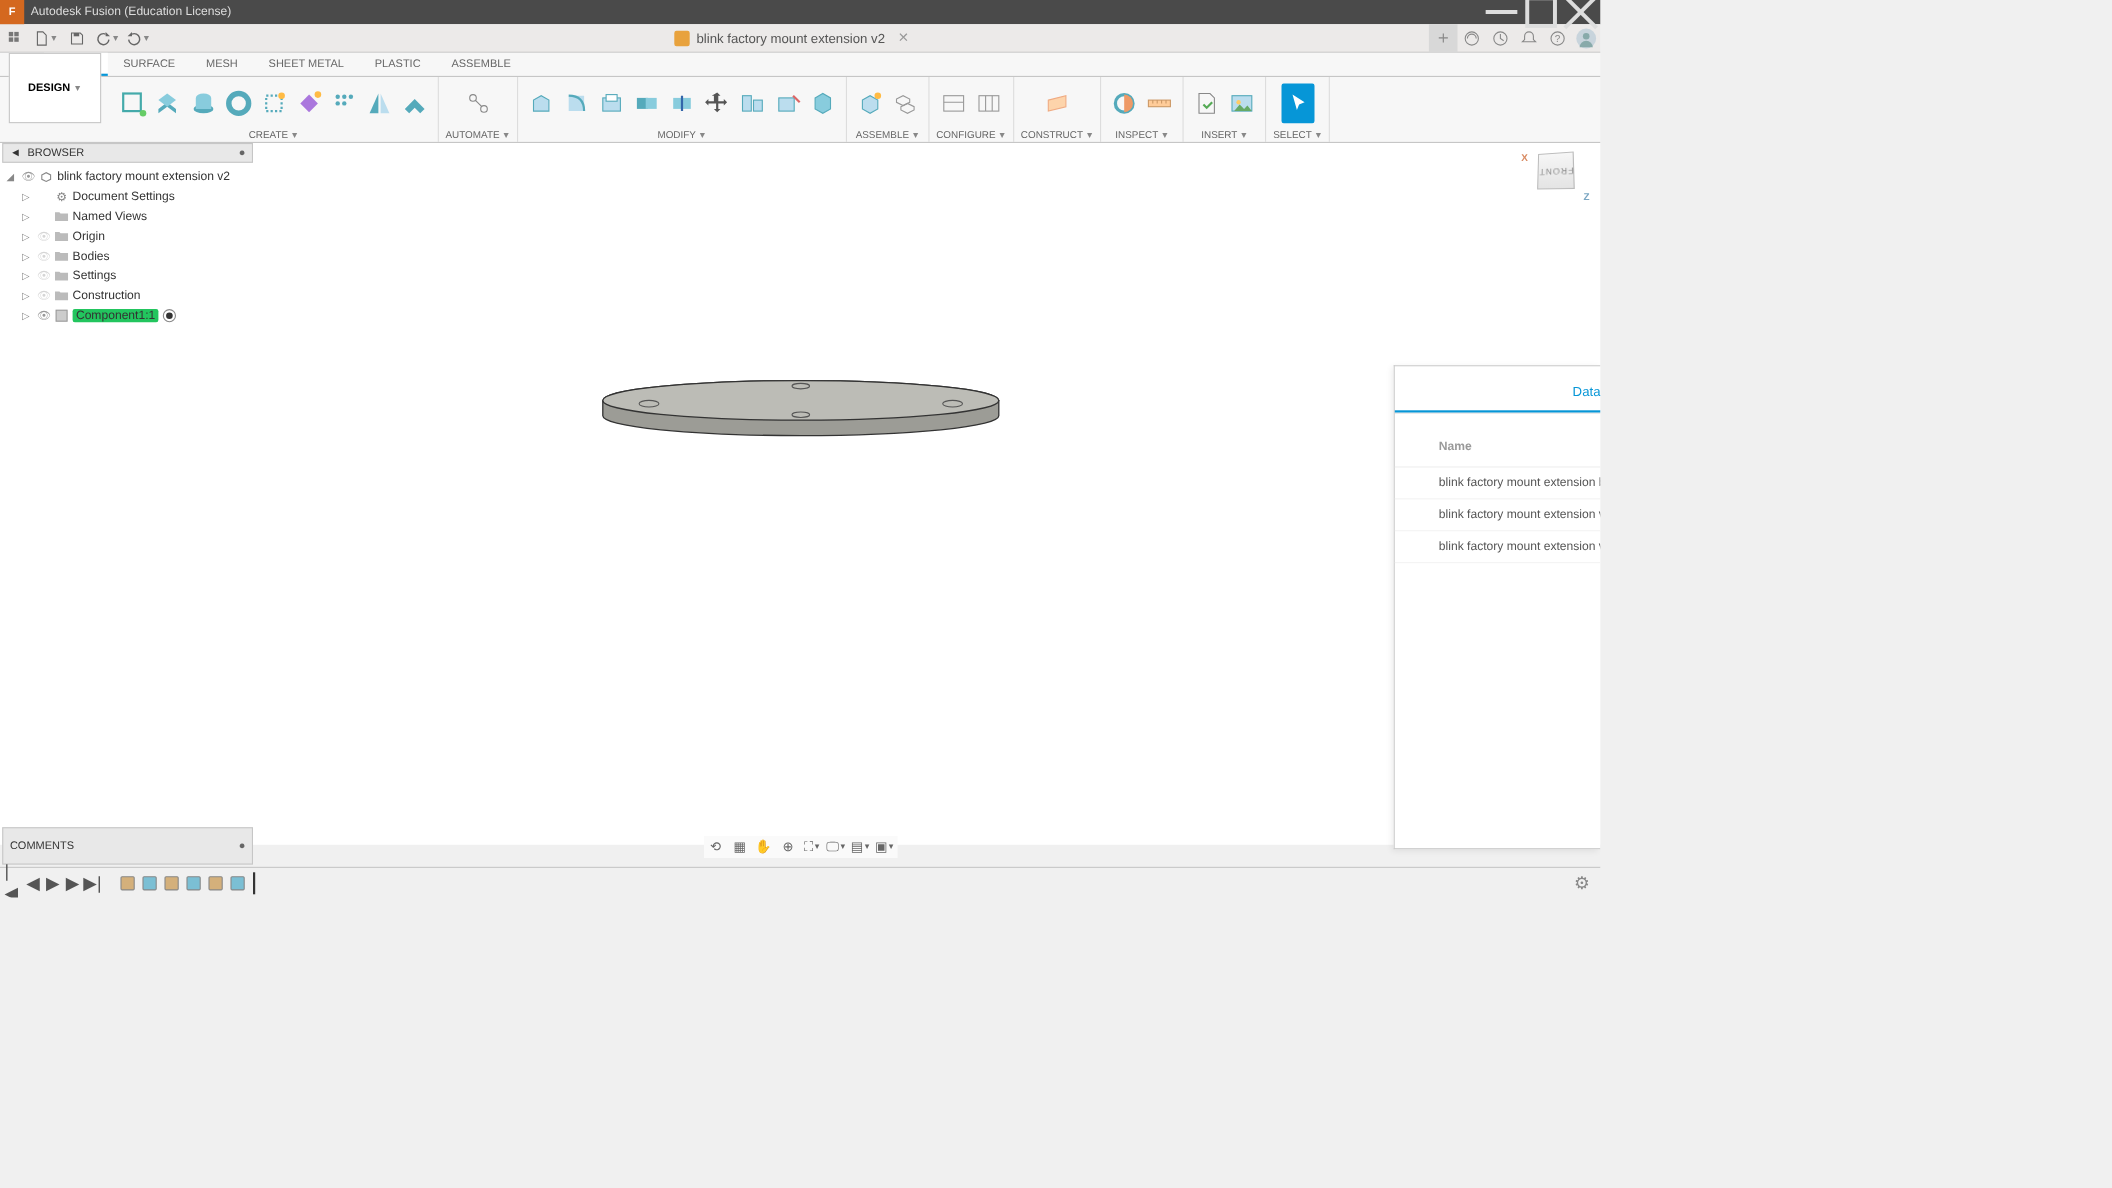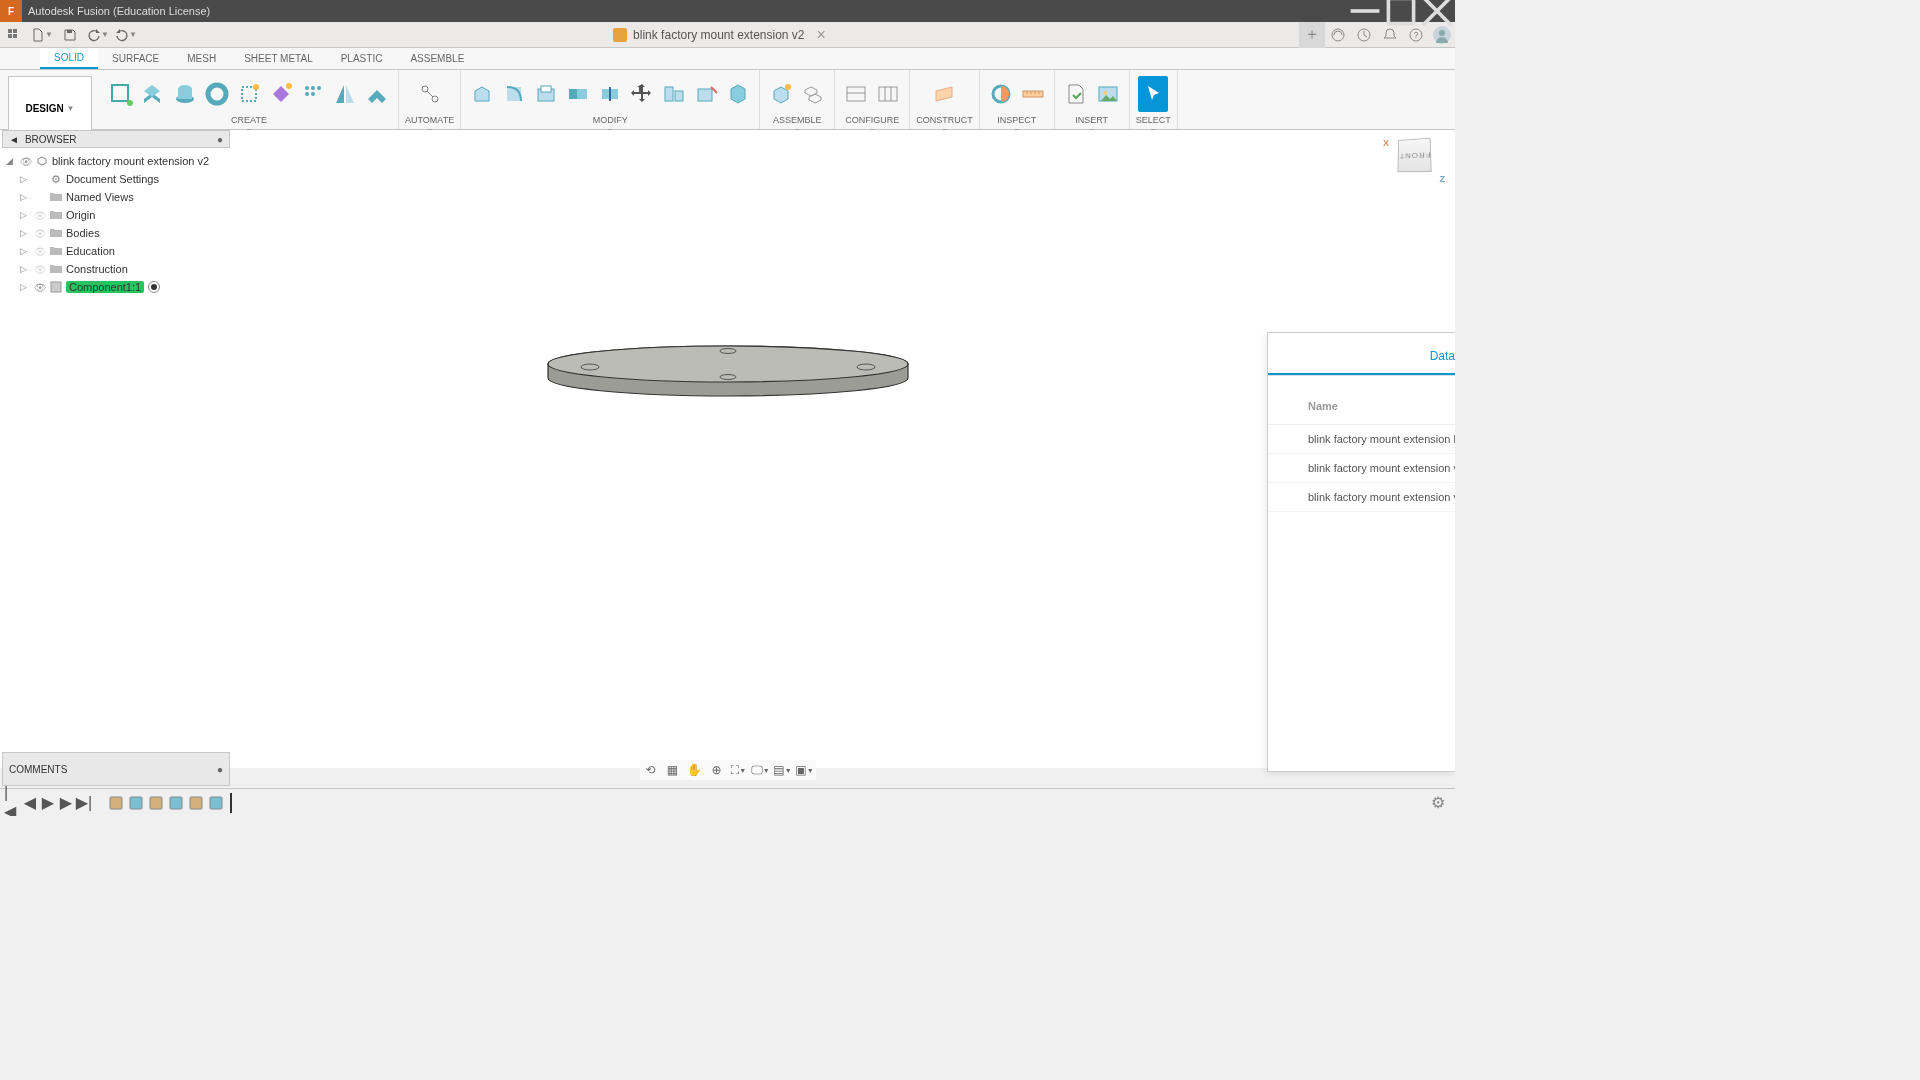--- a/index.html
+++ b/index.html
@@ -21,24 +21,24 @@
 .qat .rightbtns { display:flex; align-items:center; }
 .qat .ibtn { width:26px;height:26px;display:flex;align-items:center;justify-content:center;color:#888;cursor:pointer;}
 
 
 .tabs { height:22px; background:#f7f7f7; display:flex; border-bottom:1px solid #c6c6c6; padding-left:40px;}
 .tab { padding:0 14px; font-size:10px; color:#666; display:flex; align-items:center; cursor:pointer;}
 .tab.active { color:#0696d7; border-bottom:2px solid #0696d7; background:#fff;}
 
 
 .ribbon { height:60px; background:#f7f7f7; border-bottom:1px solid #c6c6c6; display:flex; align-items:stretch; position:relative;}
-.ws-btn { position:absolute; left:8px; top:-22px; width:84px; height:64px; background:#fff; border:1px solid #c6c6c6; display:flex; align-items:center; justify-content:center; font-size:10px; font-weight:bold; z-index:5;margin-top:28px;}
+.ws-btn { position:absolute; left:8px; top:-22px; width:84px; height:64px; background:#fff; border:1px solid #c6c6c6; display:flex; align-items:center; justify-content:center; font-size:10px; font-weight:bold; z-index:5;}
 .group { display:flex; flex-direction:column; align-items:center; border-right:1px solid #ddd; padding:2px 6px 0 6px;}
 .group .icons { display:flex; gap:2px; flex:1; align-items:center;}
-.group .lbl { font-size:9px; color:#666; height:14px; display:flex; align-items:center; gap:2px;flex-direction:column;}
+.group .lbl { font-size:9px; color:#666; height:14px; display:flex; align-items:center; gap:2px;}
 .ribbtn { width:30px; height:36px; display:flex; align-items:center; justify-content:center; cursor:pointer; border-radius:2px;}
 .ribbtn.sel { background:#0696d7; }
 .ribbtn svg { width:26px; height:26px; }
 .caret { font-size:8px; color:#888; }
 
 
 .browser { position:absolute; left:2px; top:130px; width:228px; background:transparent; z-index:10;}
 .browser-hdr { background:#e8e8e8; border:1px solid #c6c6c6; height:18px; display:flex; align-items:center; padding:0 6px; font-size:10px; color:#333;}
 .browser-hdr .arrow { margin-right:6px; cursor:pointer;}
 .browser-hdr .pin { margin-left:auto; color:#666; cursor:pointer;}
@@ -546,21 +546,21 @@
         <span class="tindent" style="width:14px;"></span>
         <span class="texp">▷</span>
         <span class="tvis">
           <span class="ico-eye" style="opacity:0.4"></span>
         </span>
         <span class="ticon">
           <svg width="12" height="10" viewBox="0 0 12 10">
             <path d="M0 1h4l1 1h7v7H0z" fill="#bbb"></path>
           </svg>
         </span>
-        <span class="tlabel">Education</span>
+        <span class="tlabel">Settings</span>
       </div>
       <div class="tree-row">
         <span class="tindent" style="width:14px;"></span>
         <span class="texp">▷</span>
         <span class="tvis">
           <span class="ico-eye" style="opacity:0.4"></span>
         </span>
         <span class="ticon">
           <svg width="12" height="10" viewBox="0 0 12 10">
             <path d="M0 1h4l1 1h7v7H0z" fill="#bbb"></path>

